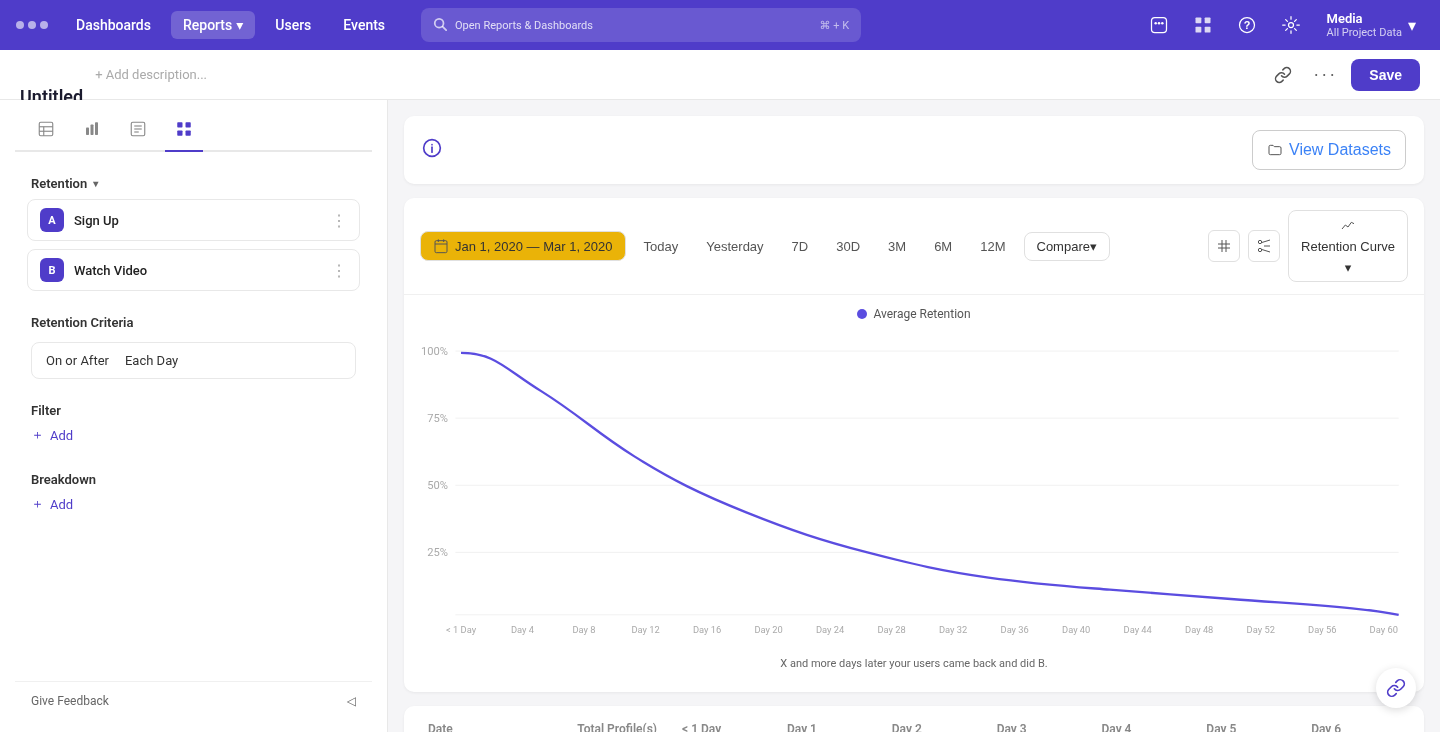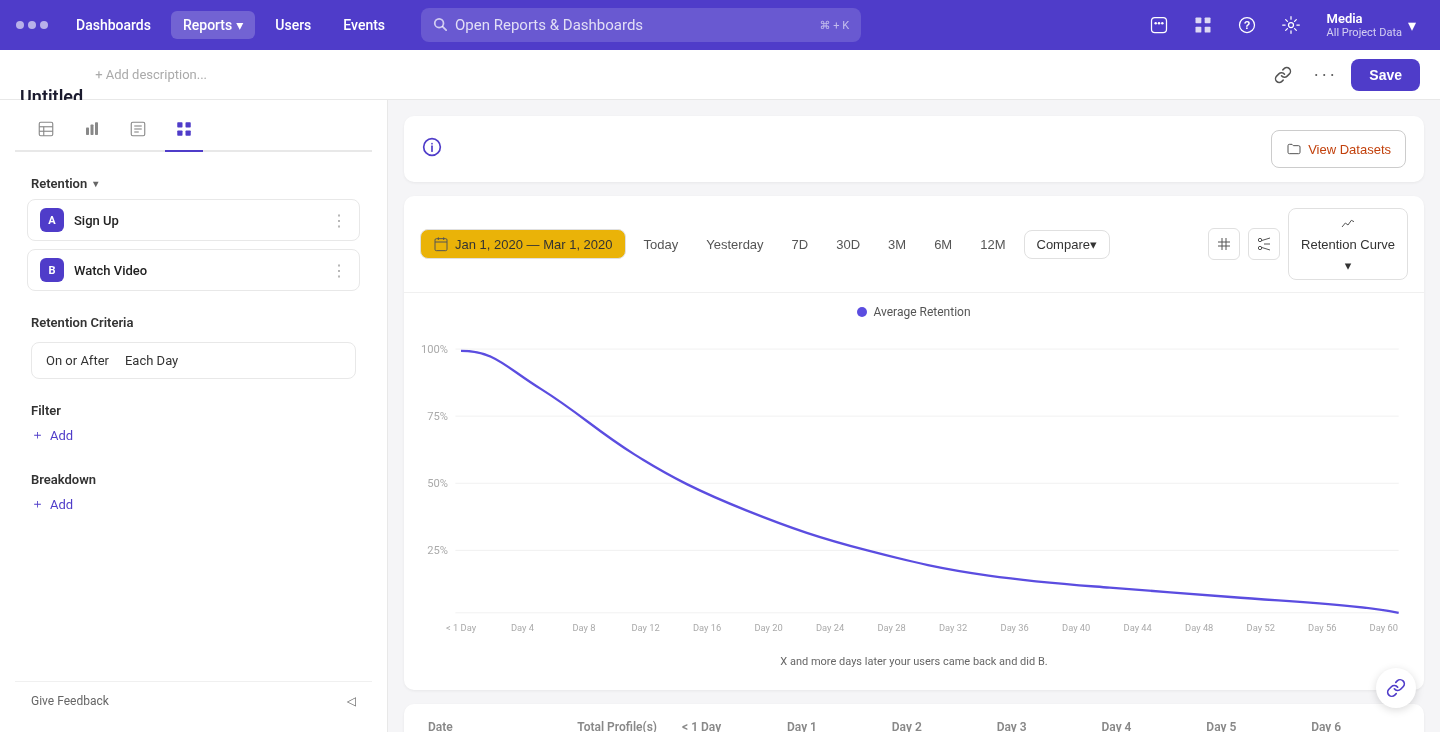--- a/index.html
+++ b/index.html
@@ -21,21 +21,21 @@
     .nav-item {
       color: white; font-size: 14px; font-weight: 500; padding: 6px 12px; border-radius: 6px; cursor: pointer; white-space: nowrap;
     }
     .nav-item.active { background: rgba(255,255,255,0.2); }
     .nav-item-with-arrow { display: flex; align-items: flex-end; gap: 4px; }
     .nav-search {
       flex: 1; max-width: 440px; margin: 0 16px;
       background: rgba(255,255,255,0.15); border: none; border-radius: 8px;
       display: flex; align-items: center; padding: 0 12px; height: 34px; gap: 8px; cursor: pointer;
     }
-    .nav-search-text { color: rgba(255,255,255,0.8); font-size: 15px; flex: 1; }
+    .nav-search-text { color: rgba(255,255,255,0.8); font-size: 11px; flex: 1; }
     .nav-search-shortcut { color: rgba(255,255,255,0.6); font-size: 11px; }
     .nav-right { margin-left: auto; display: flex; align-items: center; gap: 12px; }
     .nav-icon-btn { color: white; background: none; border: none; cursor: pointer; width: 32px; height: 32px; display: flex; align-items: center; justify-content: center; border-radius: 6px; }
     .nav-user { display: flex; align-items: center; gap: 6px; color: white; cursor: pointer; padding: 4px 8px; border-radius: 6px; }
     .nav-user-name { font-size: 13px; font-weight: 600; }
     .nav-user-sub { font-size: 11px; color: rgba(255,255,255,0.75); }
 
     
     .second-bar {
       background: white; height: 50px; border-bottom: 1px solid #e8e8e8;
@@ -112,21 +112,21 @@
     .info-banner {
       background: white; border-radius: 10px; padding: 14px 18px;
       display: flex; align-items: center; gap: 12px; margin-bottom: 14px;
       box-shadow: 0 1px 3px rgba(0,0,0,0.06);
     }
     .info-icon { color: #4f3cc9; font-size: 18px; flex-shrink: 0; }
     .info-text-bold { font-size: 14px; font-weight: 700; color: #1a1a2e; }
     .info-text-sub { font-size: 13px; color: #555; }
     .view-datasets-btn {
       margin-left: auto; background: none; border: 1px solid #ccc; border-radius: 8px;
-      padding: 10px 14px; font-size: 13px; font-weight: 500; cursor: pointer; color: #c2410c;
+      padding: 10px 14px; font-size: 16px; font-weight: 500; cursor: pointer; color: #3b82f6;
       display: flex; align-items: center; gap: 6px; white-space: nowrap;
     }
 
     
     .chart-panel {
       background: white; border-radius: 10px; box-shadow: 0 1px 3px rgba(0,0,0,0.06);
       padding: 0; overflow: hidden;
     }
     .chart-toolbar {
       display: flex; align-items: center; padding: 12px 16px; gap: 8px; border-bottom: 1px solid #f0f0f0;

